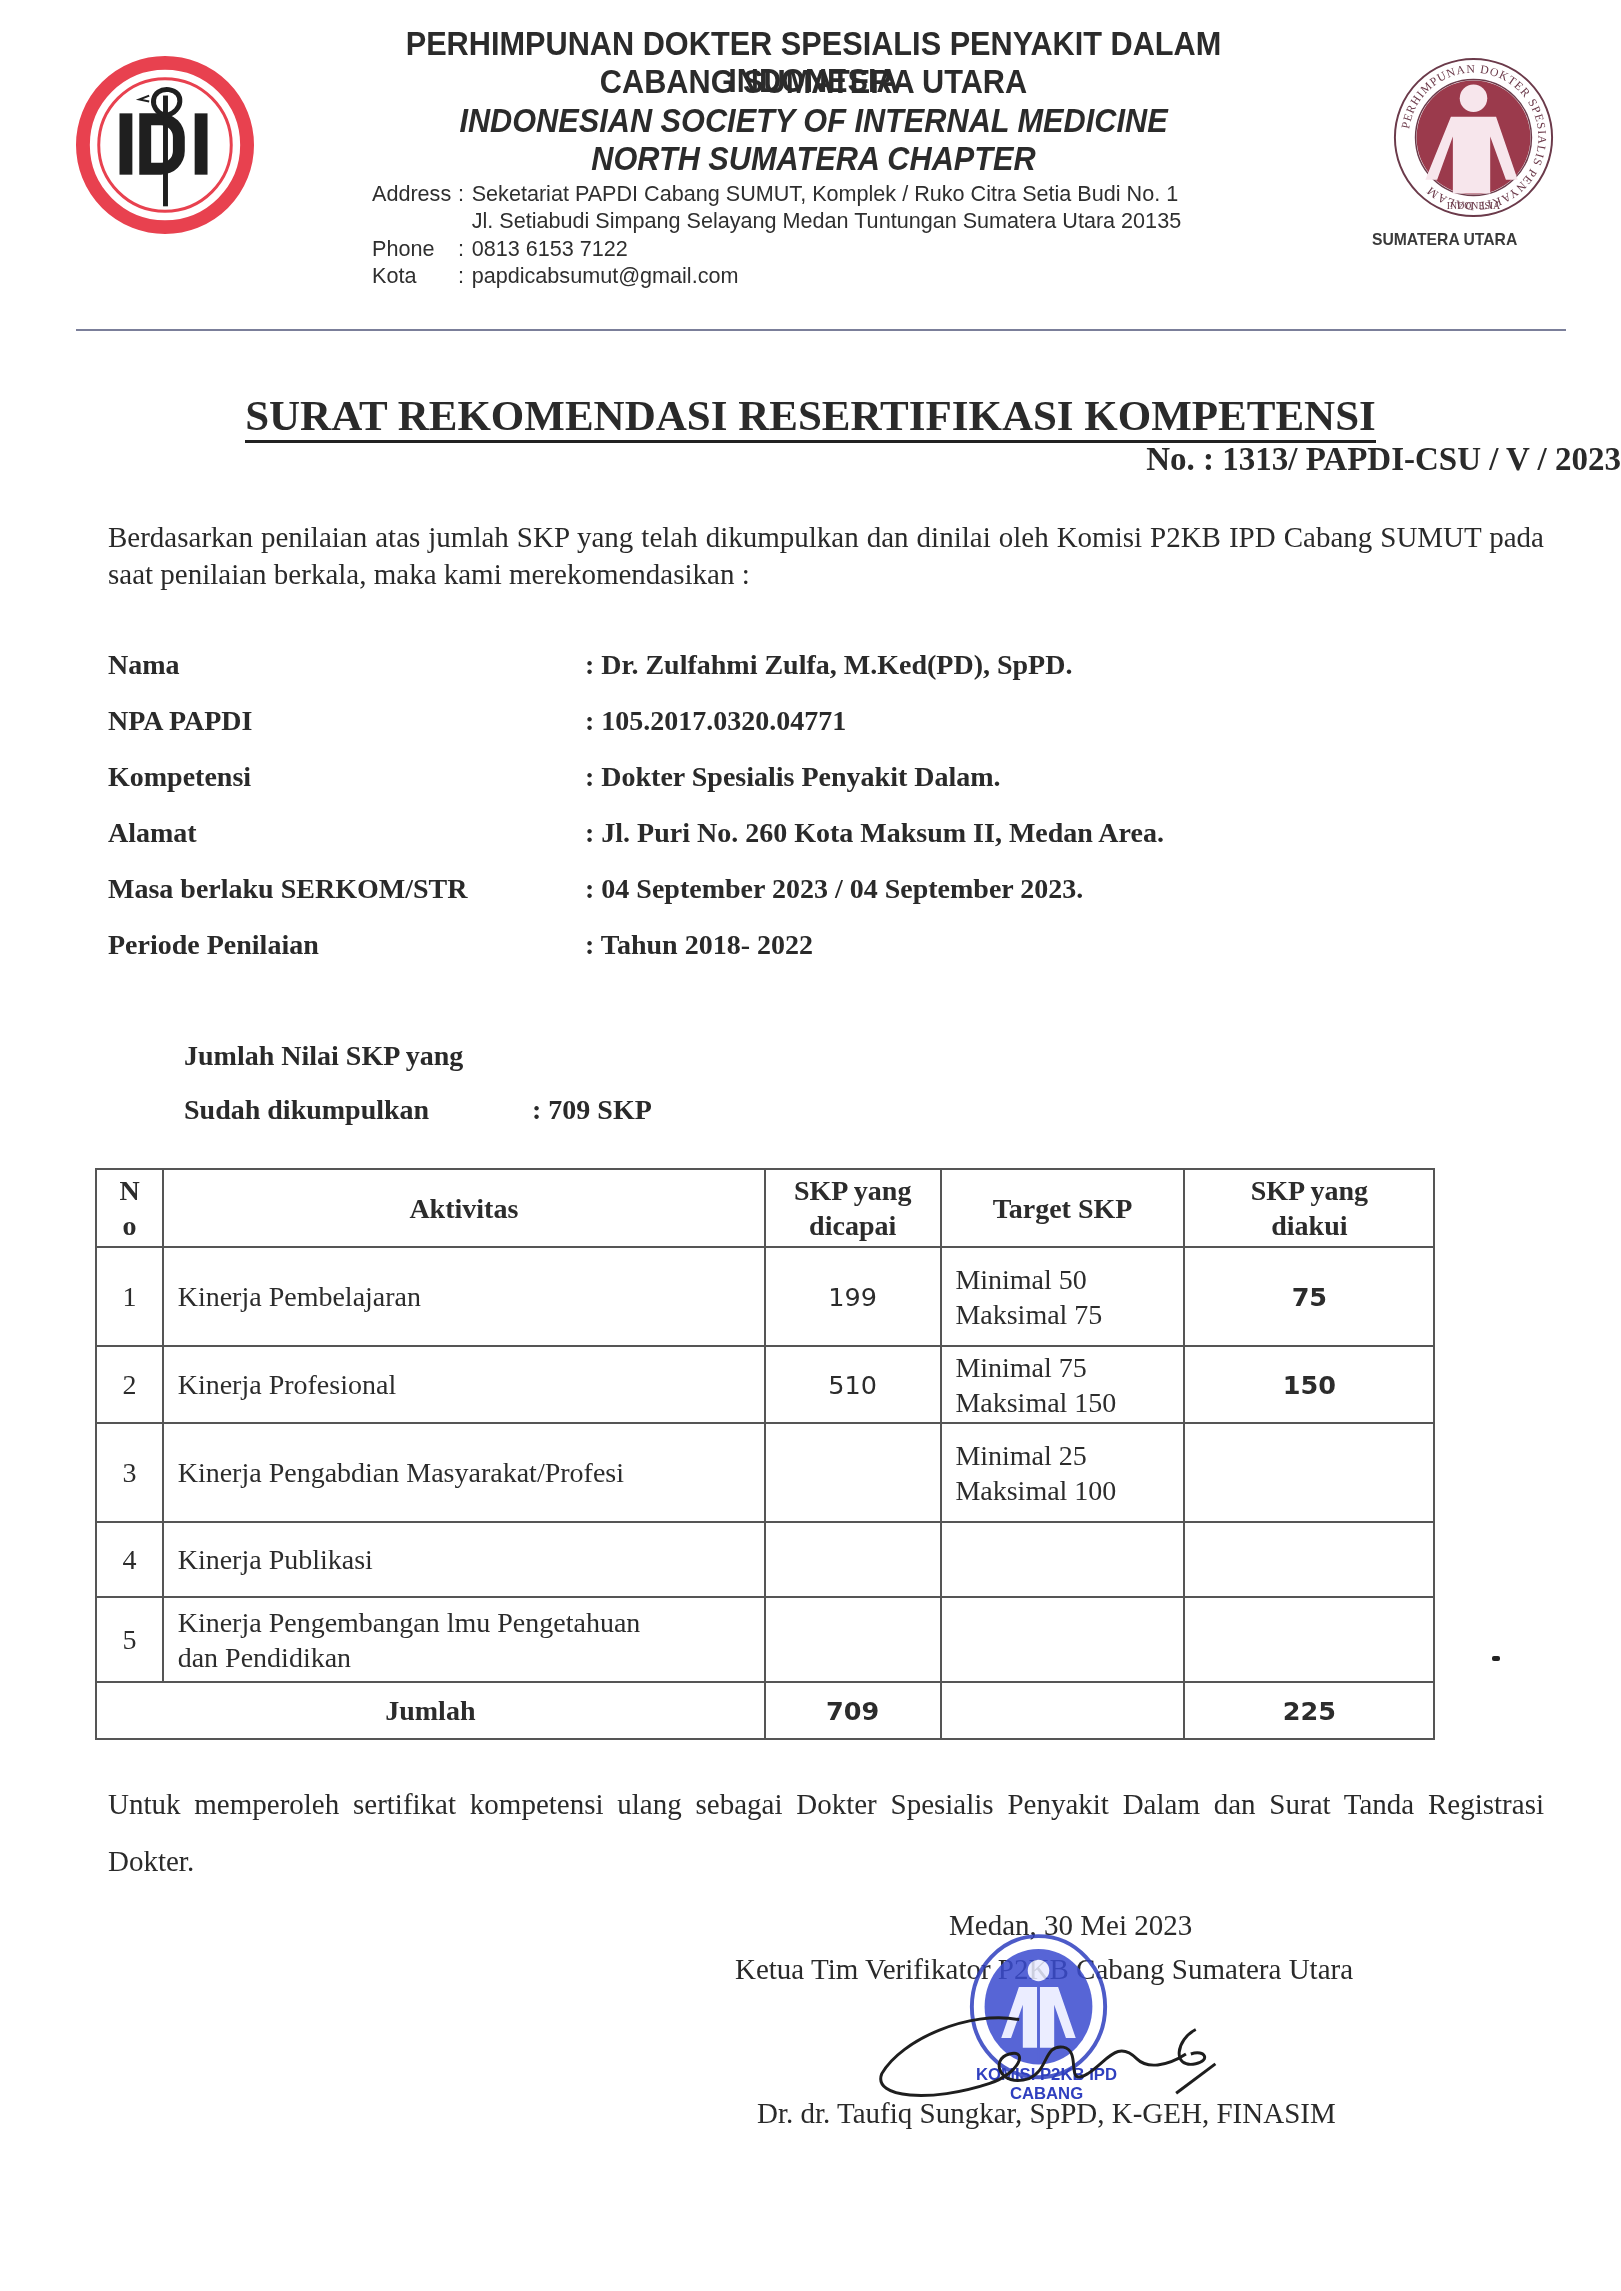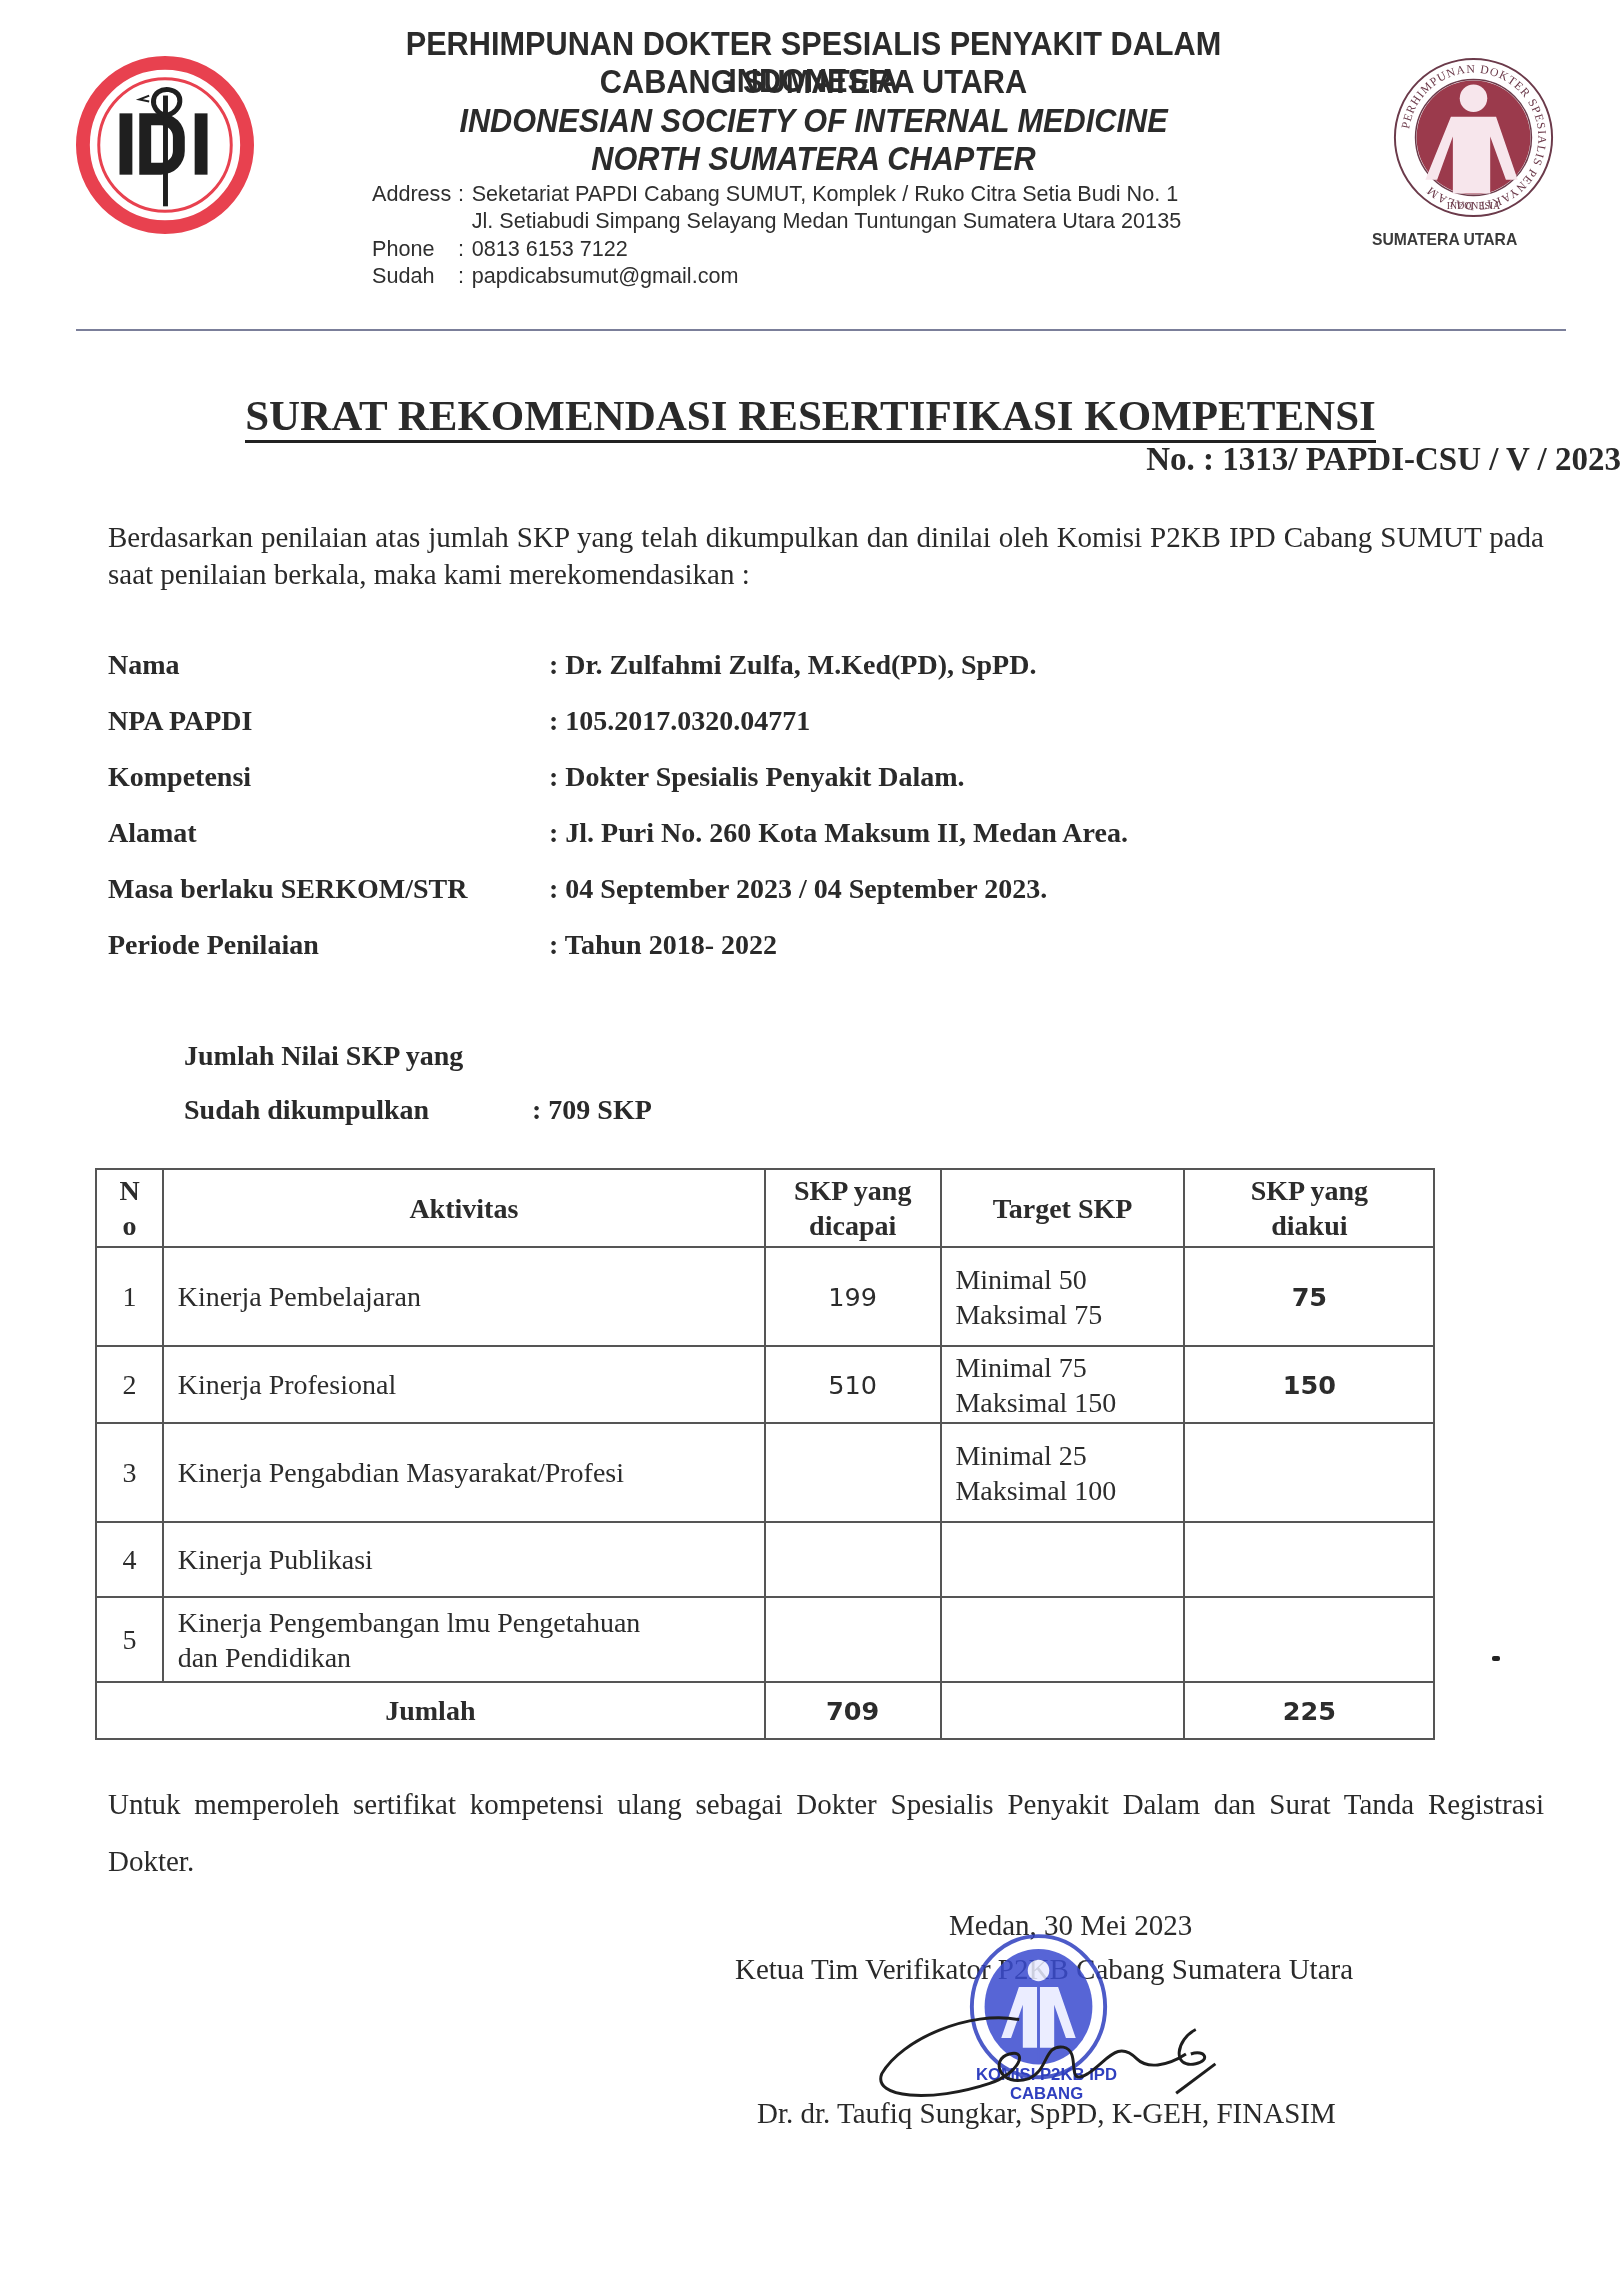--- a/index.html
+++ b/index.html
@@ -21,21 +21,21 @@
   .logo-right-caption { position: absolute; left: 1372px; top: 231px; width: 206px; font-size: 15.7px; font-weight: bold; color: #3a3a3a; }
 
   
   .doc-title { position: absolute; left: 0; width: 1621px; top: 390px; text-align: center; font-weight: bold; font-size: 43px; line-height: 51px; }
   .doc-title span { border-bottom: 3.9px solid #222; padding-bottom: 1px; }
   .doc-number { position: absolute; left: 0; width: 1621px; top: 441px; text-align: right; font-weight: bold; font-size: 33px; }
 
   .para { position: absolute; left: 108px; width: 1436px; font-size: 29px; line-height: 37px; text-align: justify; color: #2a2a2a; }
 
   .fields { position: absolute; left: 108px; top: 637px; font-size: 28px; font-weight: bold; }
-  .field-row { display: flex; height: 56px; align-items: center; }
+  .field-row { display: flex; height: 56px; align-items: center; gap: 36px; }
   .field-label { width: 441px; }
 
   .skp-sum { position: absolute; left: 184px; top: 1029px; font-size: 28px; font-weight: bold; line-height: 54px; }
   .skp-sum .r2 { display: flex; }
   .skp-sum .r2 .l { width: 348px; }
 
   
   table.skp { position: absolute; left: 95px; top: 1168px; border-collapse: collapse; font-size: 28px; color: #2c2c2c; }
   table.skp td, table.skp th { border: 2px solid #555; padding: 0; }
   table.skp th { font-weight: bold; text-align: center; line-height: 35px; }
@@ -89,21 +89,21 @@
       <span class="lbl"></span>
         <span class="sep"></span>
       <span>Jl. Setiabudi Simpang Selayang Medan Tuntungan Sumatera Utara 20135</span>
     </div>
     <div class="row">
       <span class="lbl">Phone</span>
       <span class="sep">:</span>
       <span>0813 6153 7122</span>
     </div>
     <div class="row">
-      <span class="lbl">Sudah</span>
+      <span class="lbl">Kota</span>
       <span class="sep">:</span>
       <span>papdicabsumut@gmail.com</span>
     </div>
   </div>
 
   <svg class="logo-right" viewBox="0 0 170 170">
     <defs>
       <path id="ringPath" d="M85 85 m-66 0 a66 66 0 1 1 132 0 a66 66 0 1 1 -132 0"></path>
     </defs>
     <circle cx="85" cy="85" r="80" fill="#fff" stroke="#6b3a4a" stroke-width="2"></circle>

